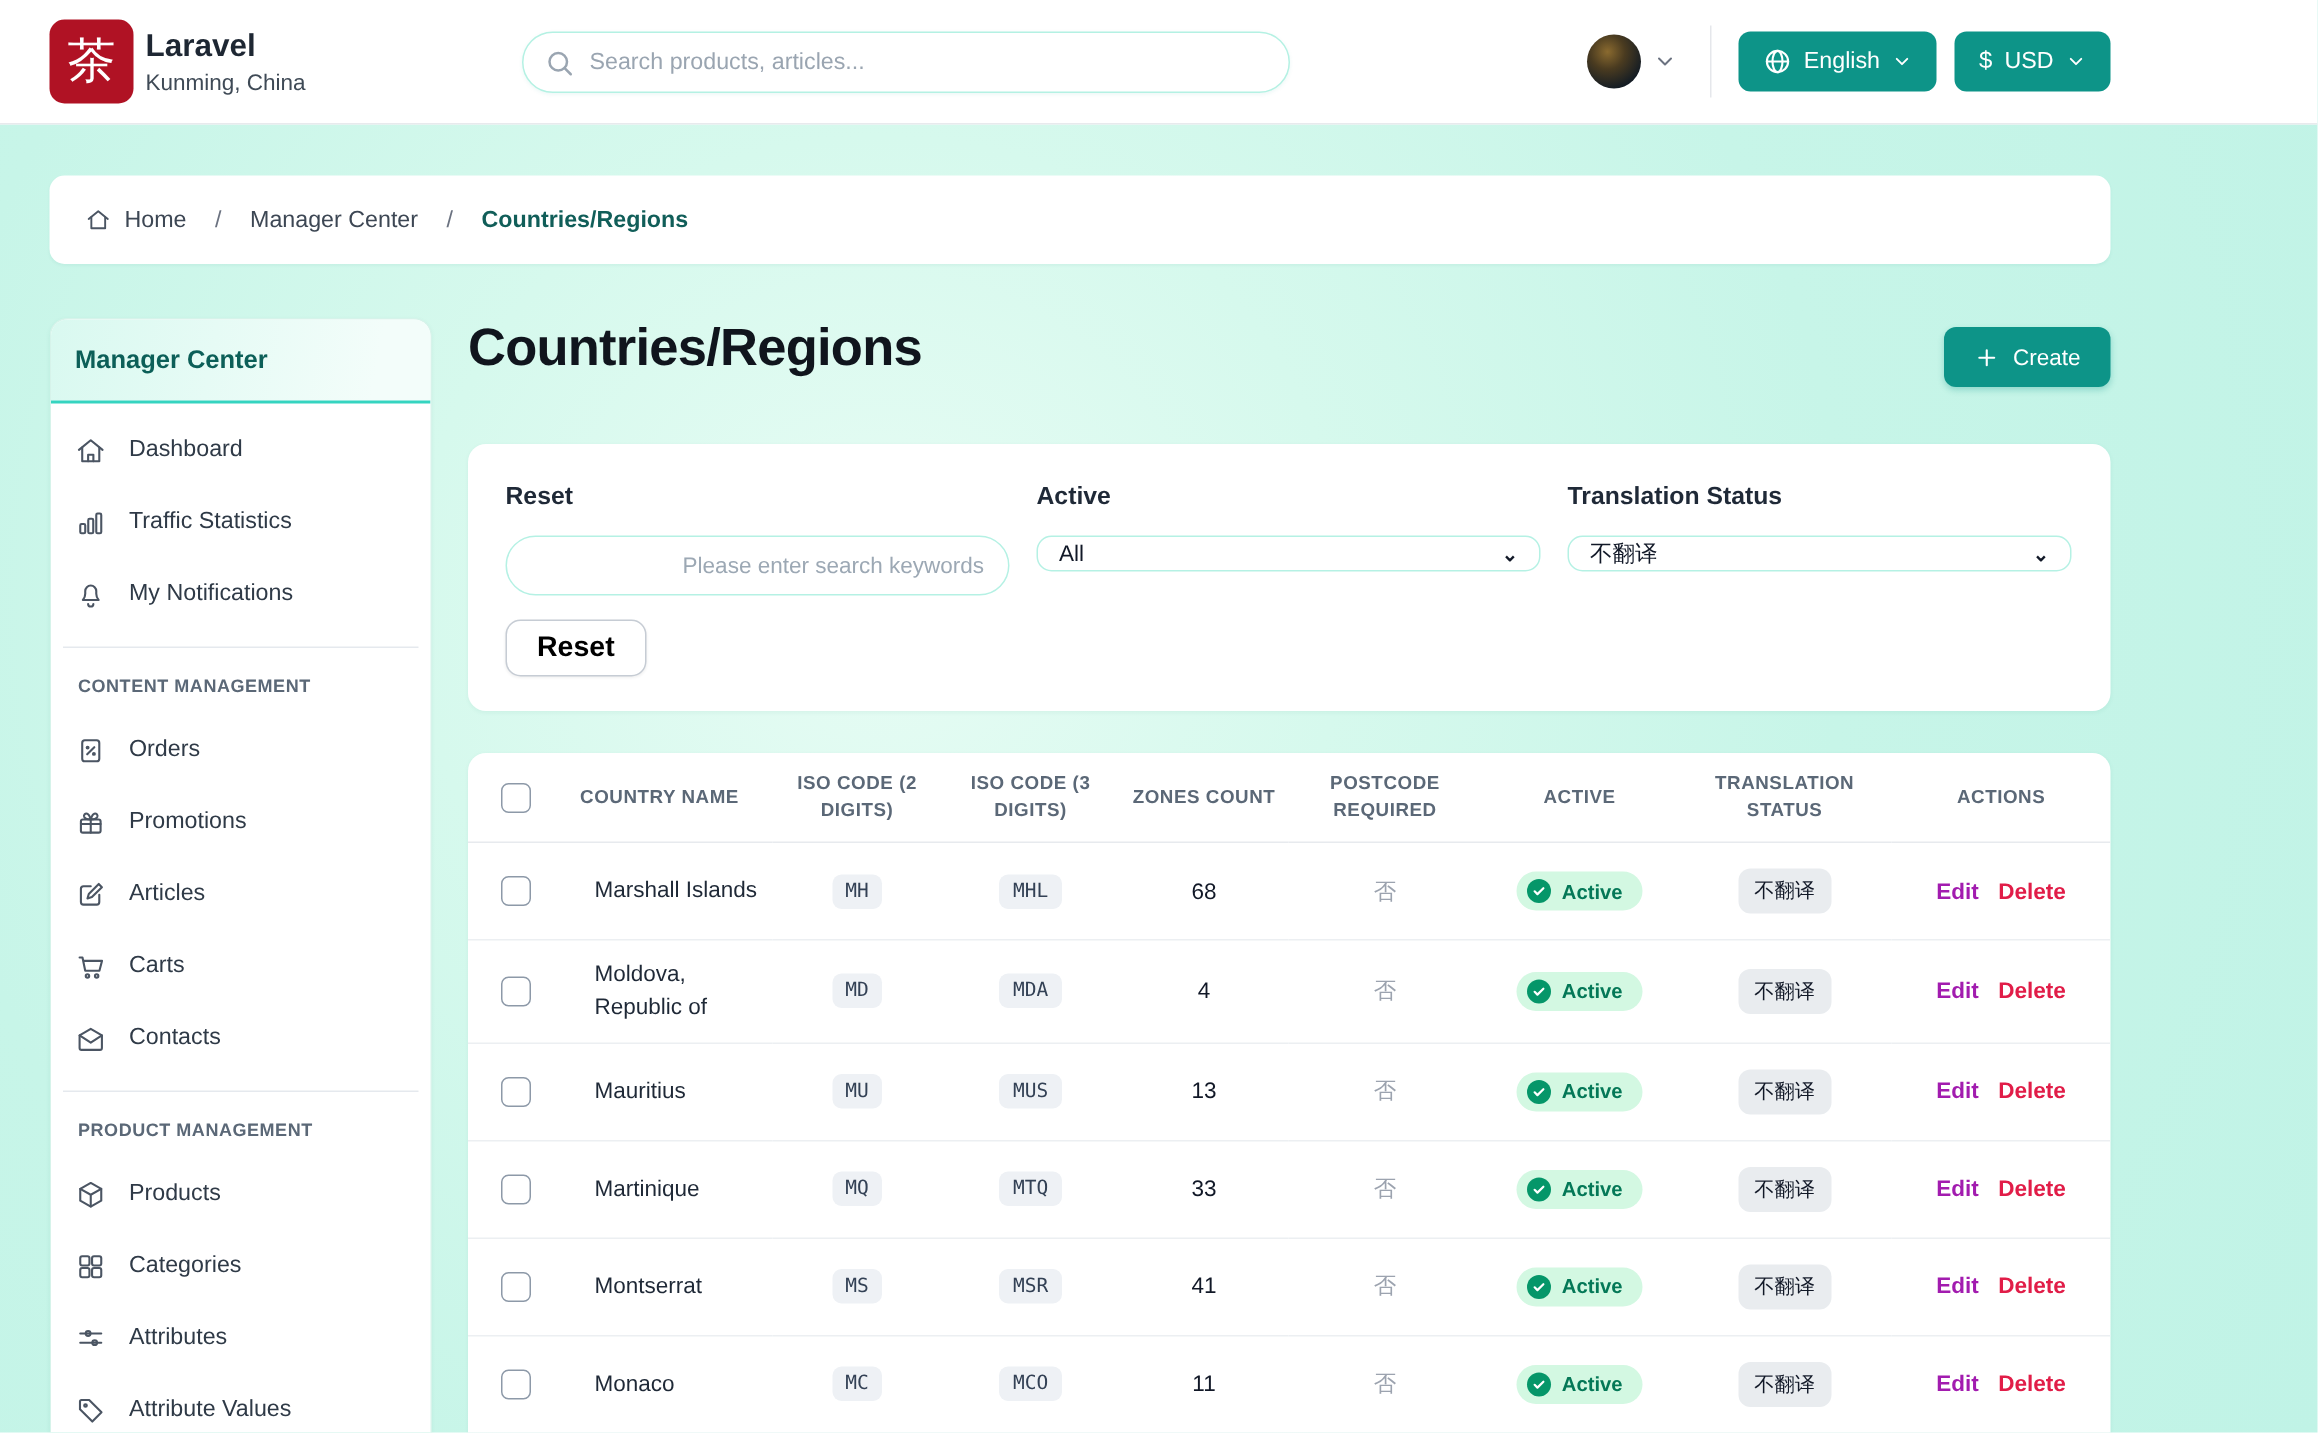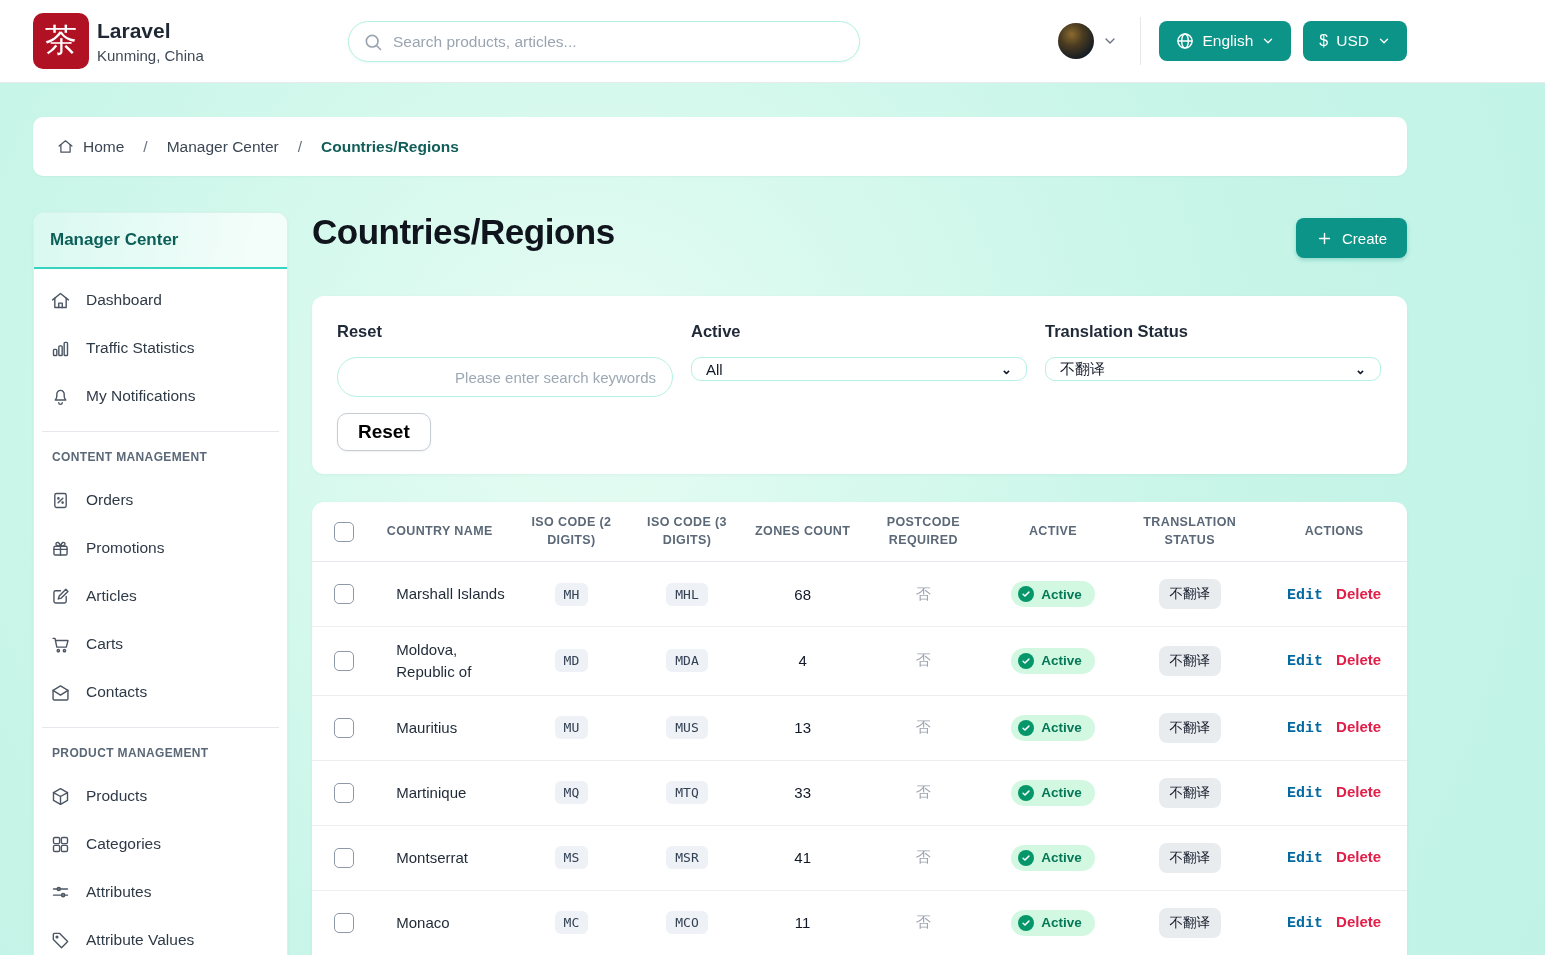--- a/index.html
+++ b/index.html
@@ -155,21 +155,21 @@
   .check-icon {
     width:16px; height:16px; border-radius:50%; background:#059669;
     display:inline-flex; align-items:center; justify-content:center;
   }
   .check-icon svg { stroke:#fff; }
   .trans-pill {
     display:inline-block; background:#e9ecef; border-radius:8px; padding:6px 11px;
     font-size:13.5px; color:#111827;
   }
   .action-link { font-weight:700; font-size:15px; cursor:pointer; }
-  .edit-link { color:#0369a1; margin-right:13px;font-family:Liberation Mono, monospace; }
+  .edit-link { color:#a21caf; margin-right:13px; }
   .delete-link { color:#e11d48; }
 </style>
 </head>
 <body>
 
 <header class="app-header">
   <div class="logo-box">
     <span>茶</span>
   </div>
   <div class="brand">

